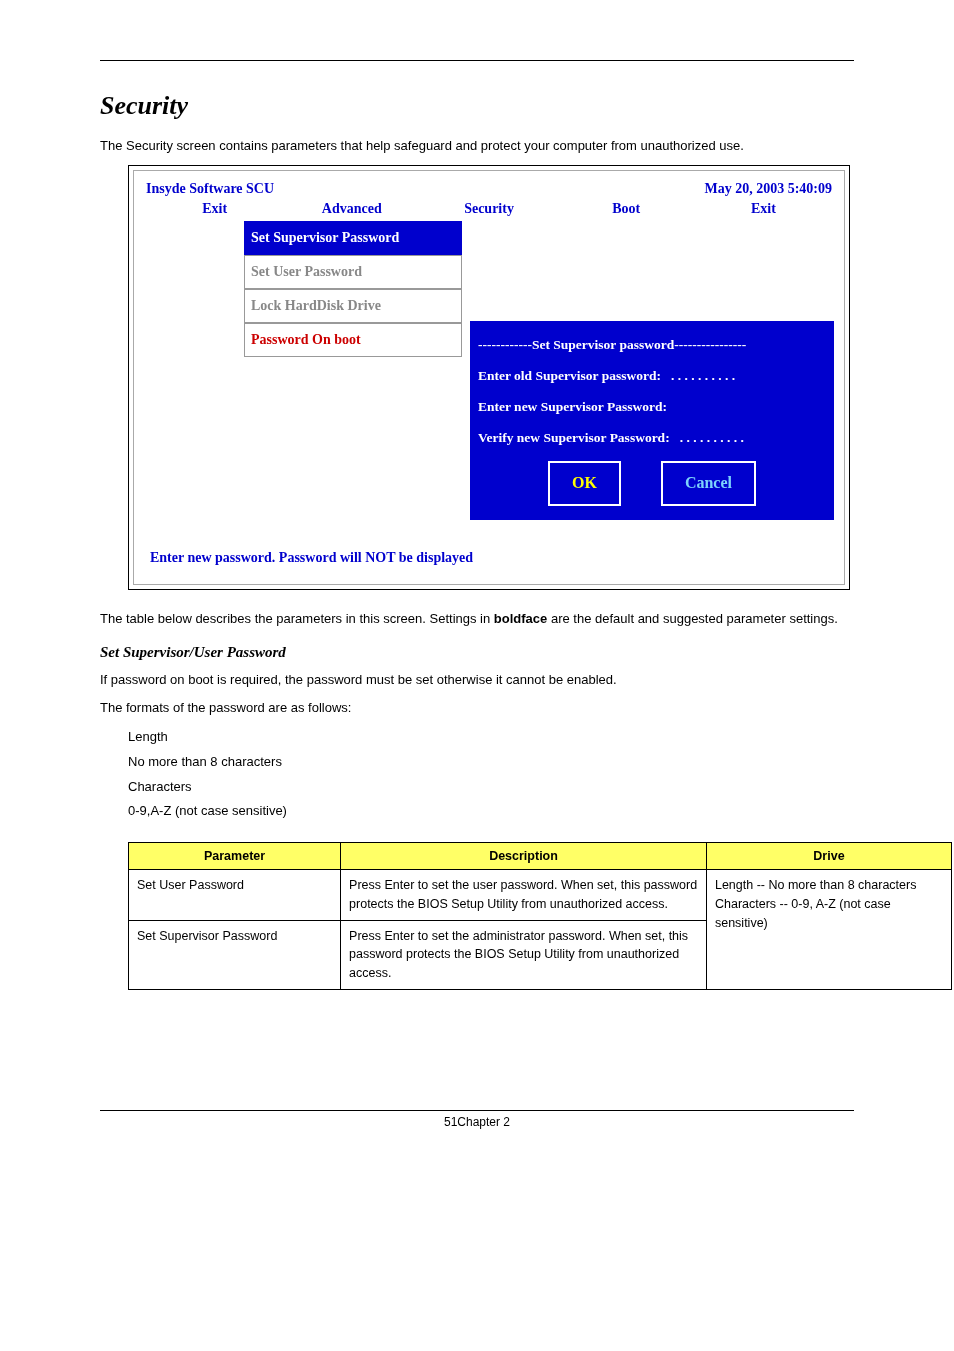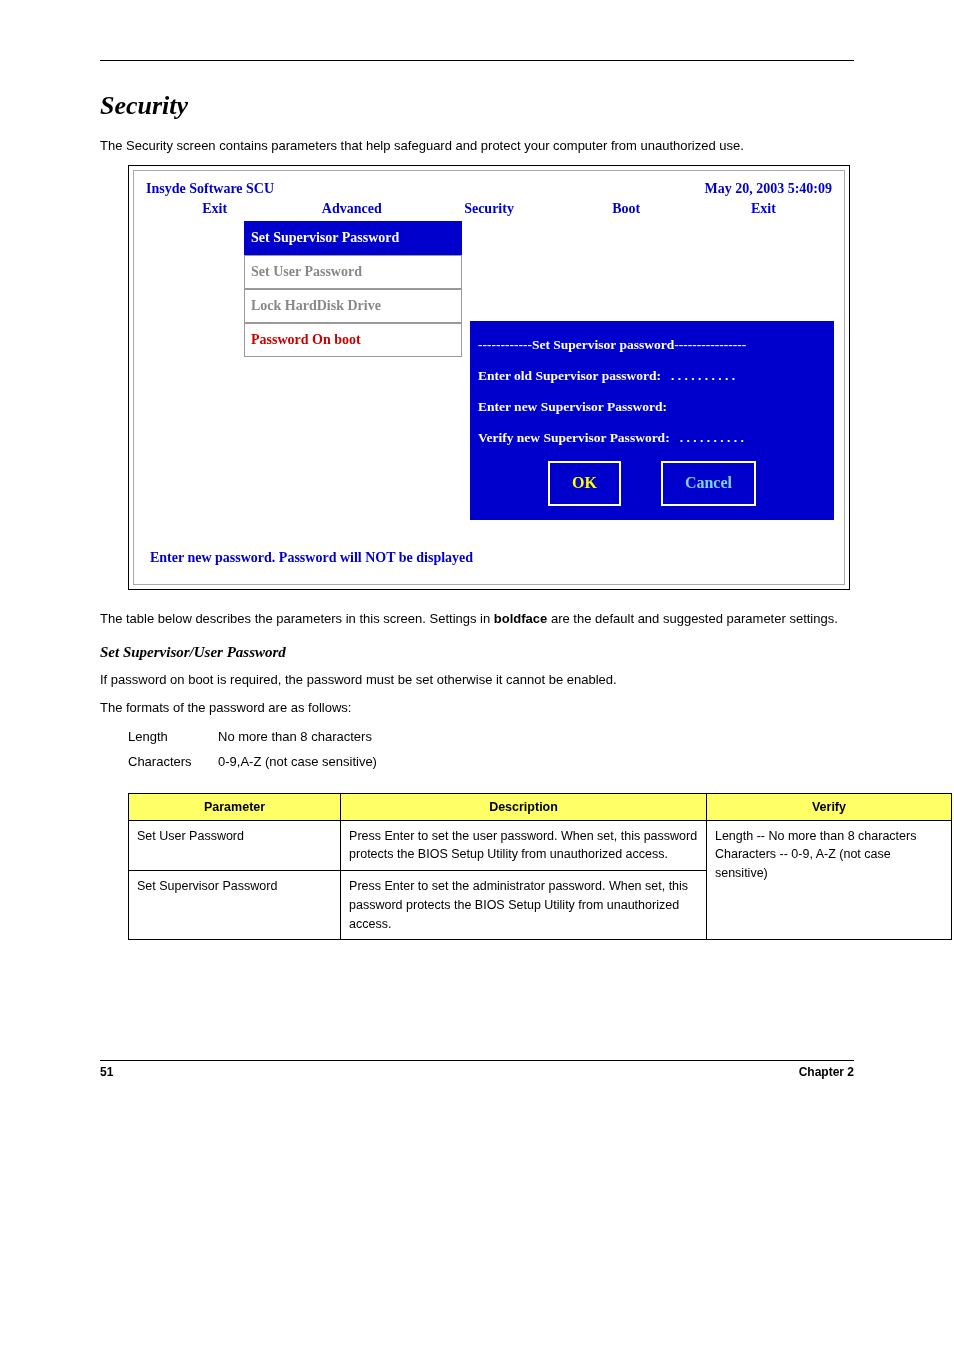--- a/index.html
+++ b/index.html
@@ -119,21 +119,21 @@
     color: #0000cd;
     padding: 30px 10px 6px 10px;
   }
   .h2 {
     font-family: Georgia, "Times New Roman", serif;
     font-style: italic;
     font-weight: bold;
     font-size: 15px;
     margin: 14px 0 8px 0;
   }
-  .kv { display:flex; margin-left:28px; font-size:13px; line-height:1.9; }
+  .kv { display:flex; margin-left:28px; font-size:13px; line-height:1.9;flex-direction:column; }
   .kv .k { width: 90px; }
   .param-table {
     margin: 18px 0 0 28px;
     border-collapse: collapse;
     width: 824px;
     font-size: 12.5px;
   }
   .param-table th {
     background: #ffff66;
     border: 1px solid #000;
@@ -149,24 +149,23 @@
   }
   .col-p { width: 180px; }
   .col-d { width: 320px; }
   .col-o { width: 210px; }
   .bottom-rule {
     border-top: 1px solid #000;
     margin-top: 120px;
   }
   .page-foot {
     display:flex;
-    justify-content: space-between;
+    justify-content: center;
     font-size: 12px;
     padding-top: 4px;
-    font-weight: bold;
   }
 </style>
 </head>
 <body>
 
 <div class="page">
   <div class="top-rule"></div>
 
   <div class="h1">Security</div>
   <div class="body-text">The Security screen contains parameters that help safeguard and protect your computer from unauthorized use.</div>
@@ -223,21 +222,21 @@
   <div class="kv">
     <div class="k">Characters</div>
       <div>0-9,A-Z (not case sensitive)</div>
   </div>
 
   <table class="param-table">
     <tbody>
         <tr>
       <th class="col-p">Parameter</th>
       <th class="col-d">Description</th>
-      <th class="col-o">Verify</th>
+      <th class="col-o">Drive</th>
     </tr>
     <tr>
       <td>Set User Password</td>
       <td>Press Enter to set the user password. When set, this password protects the BIOS Setup Utility from unauthorized access.</td>
       <td rowspan="2">
         <div>Length -- No more than 8 characters</div>
         <div>Characters -- 0-9, A-Z (not case sensitive)</div>
       </td>
     </tr>
     <tr>

